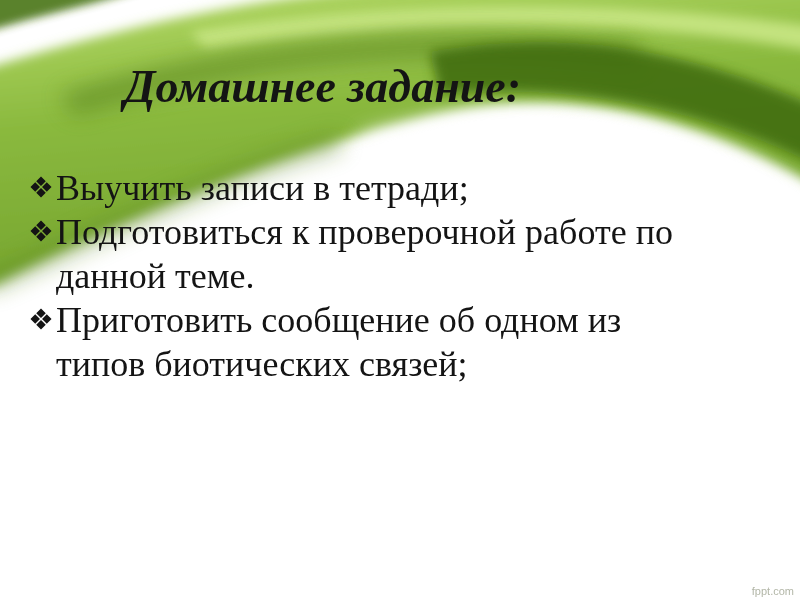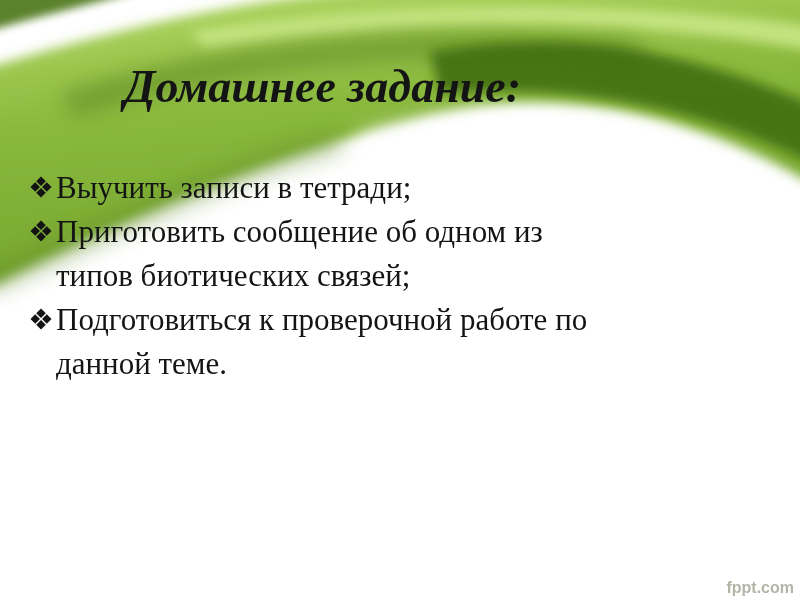--- a/index.html
+++ b/index.html
@@ -16,35 +16,35 @@
     position:absolute; left:110px; top:46px; margin:14px;
     font-size:46px; font-weight:bold; font-style:italic;
     color: var(--c-text, #141414);
     white-space:nowrap;
     z-index:2;
   }
 
   .list {
     position:absolute; left:30px; top:166px;
     margin:0; padding:0; list-style:none;
-    font-size:31px; line-height:44px;
+    font-size:36px; line-height:44px;
     color: var(--c-text, #141414);
     z-index:2;
     max-width:640px;
   }
   .list li { display:flex; align-items:flex-start; }
   .bullet { flex:0 0 26px; width:26px; }
   .bullet svg { width:22px; height:22px; margin-top:10px; display:block; }
   .bullet path { fill: var(--c-text, #141414); }
   .li-text .line { display:block; white-space:nowrap; }
 
   .watermark {
     position:absolute; right:6px; bottom:3px;
     font-family:"Liberation Sans", sans-serif;
-    font-size:16px; font-weight:bold;
+    font-size:11px; font-weight:normal;
     color: var(--c-watermark, #b2b6a7);
     z-index:2;
   }
 </style>
 </head>
 <body>
 
 <div class="slide">
 
   <svg class="bg" viewBox="0 0 800 600" preserveAspectRatio="none" aria-hidden="true">
@@ -100,35 +100,35 @@
     <li>
       <span class="bullet">
         <svg viewBox="0 0 24 24" aria-hidden="true">
           <path d="M12 0.5 L17.2 5.7 L12 10.9 L6.8 5.7 Z
                    M5.7 6.8 L10.9 12 L5.7 17.2 L0.5 12 Z
                    M18.3 6.8 L23.5 12 L18.3 17.2 L13.1 12 Z
                    M12 13.1 L17.2 18.3 L12 23.5 L6.8 18.3 Z"></path>
         </svg>
       </span>
       <span class="li-text">
-        <span class="line">Приготовить сообщение об одном из</span>
-        <span class="line">типов биотических связей;</span>
+        <span class="line">Подготовиться к проверочной работе по</span>
+        <span class="line">данной теме.</span>
       </span>
     </li>
 
     <li>
       <span class="bullet">
         <svg viewBox="0 0 24 24" aria-hidden="true">
           <path d="M12 0.5 L17.2 5.7 L12 10.9 L6.8 5.7 Z
                    M5.7 6.8 L10.9 12 L5.7 17.2 L0.5 12 Z
                    M18.3 6.8 L23.5 12 L18.3 17.2 L13.1 12 Z
                    M12 13.1 L17.2 18.3 L12 23.5 L6.8 18.3 Z"></path>
         </svg>
       </span>
       <span class="li-text">
-        <span class="line">Подготовиться к проверочной работе по</span>
-        <span class="line">данной теме.</span>
+        <span class="line">Приготовить сообщение об одном из</span>
+        <span class="line">типов биотических связей;</span>
       </span>
     </li>
   </ul>
 
   <span class="watermark">fppt.com</span>
 </div>
 
 </body></html>

